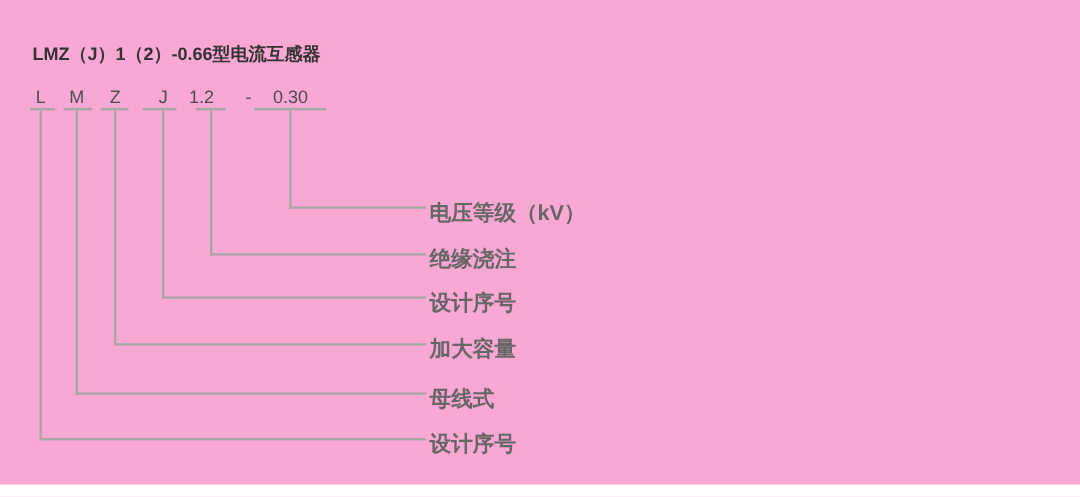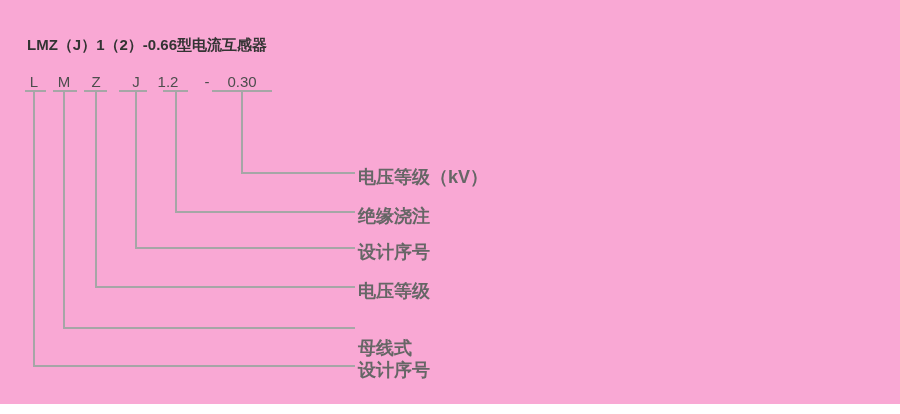--- a/index.html
+++ b/index.html
@@ -92,17 +92,17 @@
   <div class="hline" style="left:241px;top:172px;width:114px"></div>
   <div class="hline" style="left:175px;top:211px;width:180px"></div>
   <div class="hline" style="left:135px;top:247px;width:220px"></div>
   <div class="hline" style="left:95px;top:286px;width:260px"></div>
   <div class="hline" style="left:63px;top:327px;width:292px"></div>
   <div class="hline" style="left:33px;top:365px;width:322px"></div>
 
   <div class="diagram-label" style="top:165px">电压等级（kV）</div>
   <div class="diagram-label" style="top:204px">绝缘浇注</div>
   <div class="diagram-label" style="top:240px">设计序号</div>
-  <div class="diagram-label" style="top:279px">电压等级</div>
-  <div class="diagram-label" style="top:336px">母线式</div>
+  <div class="diagram-label" style="top:279px">加大容量</div>
+  <div class="diagram-label" style="top:320px">母线式</div>
   <div class="diagram-label" style="top:358px">设计序号</div>
 
 </div>
 
 </body></html>

